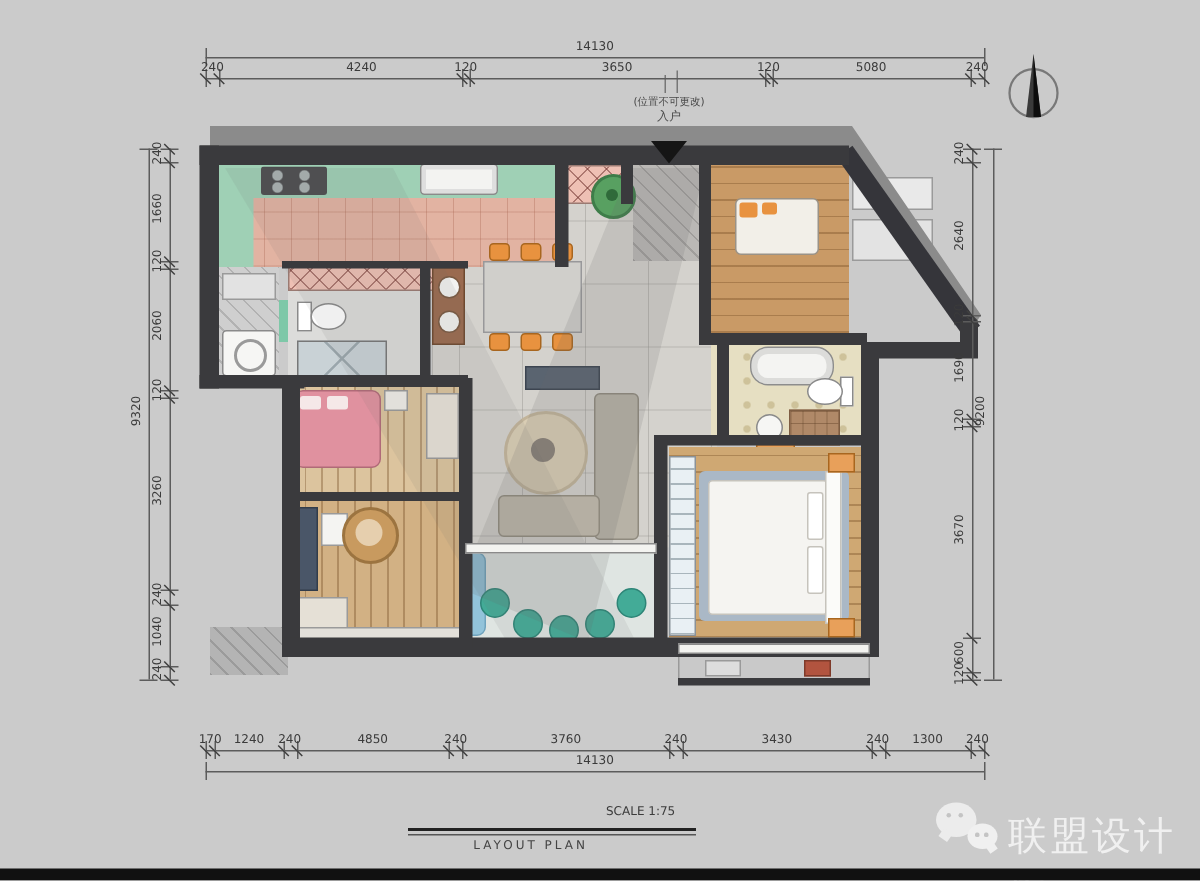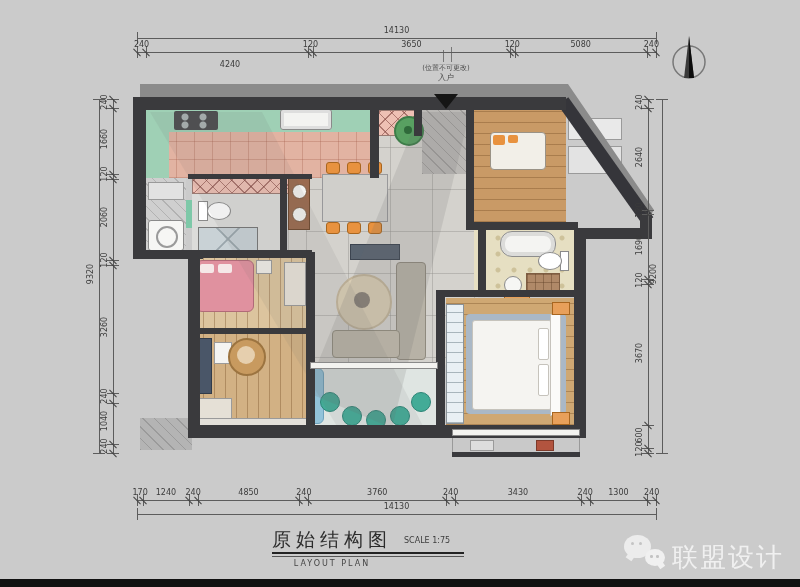--- a/index.html
+++ b/index.html
@@ -195,21 +195,21 @@
       <div class="ab" style="left: 505.007px; top: 52px; width: 10px; height: 1px; background: rgb(63, 63, 63); transform: rotate(45deg);"></div>
       <div class="ab" style="left: 514.594px; top: 46px; width: 1px; height: 12px; background: rgb(92, 92, 92);"></div>
       <div class="ab" style="left: 509.594px; top: 52px; width: 10px; height: 1px; background: rgb(63, 63, 63); transform: rotate(45deg);"></div>
       <div class="ab" style="left: 646.828px; top: 46px; width: 1px; height: 12px; background: rgb(92, 92, 92);"></div>
       <div class="ab" style="left: 641.828px; top: 52px; width: 10px; height: 1px; background: rgb(63, 63, 63); transform: rotate(45deg);"></div>
       <div class="ab" style="left: 656px; top: 46px; width: 1px; height: 12px; background: rgb(92, 92, 92);"></div>
       <div class="ab" style="left: 651px; top: 52px; width: 10px; height: 1px; background: rgb(63, 63, 63); transform: rotate(45deg);"></div>
       <div class="ab" style="left: 137px; top: 32px; width: 1px; height: 12px; background: rgb(92, 92, 92);"></div>
       <div class="ab" style="left: 656px; top: 32px; width: 1px; height: 12px; background: rgb(92, 92, 92);"></div>
       <div class="dlabel" style="left: 121.586px; top: 40px; width: 40px;">240</div>
-      <div class="dlabel" style="left: 210px; top: 40px; width: 40px; margin-top: 20px;">4240</div>
+      <div class="dlabel" style="left: 221px; top: 40px; width: 40px;">4240</div>
       <div class="dlabel" style="left: 290.51px; top: 40px; width: 40px;">120</div>
       <div class="dlabel" style="left: 391.405px; top: 40px; width: 40px;">3650</div>
       <div class="dlabel" style="left: 492.3px; top: 40px; width: 40px;">120</div>
       <div class="dlabel" style="left: 560.711px; top: 40px; width: 40px;">5080</div>
       <div class="dlabel" style="left: 631.414px; top: 40px; width: 40px;">240</div>
       <div class="dlabel" style="left: 366.5px; top: 26px; width: 60px;">14130</div>
       <div class="ab" style="left: 137px; top: 500px; width: 519px; height: 1px; background: rgb(92, 92, 92);"></div>
       <div class="ab" style="left: 137px; top: 514px; width: 519px; height: 1px; background: rgb(92, 92, 92);"></div>
       <div class="ab" style="left: 137px; top: 494px; width: 1px; height: 12px; background: rgb(92, 92, 92);"></div>
       <div class="ab" style="left: 132px; top: 500px; width: 10px; height: 1px; background: rgb(63, 63, 63); transform: rotate(45deg);"></div>
@@ -309,25 +309,24 @@
       <div class="dlabel" style="left: 614px; top: 152.026px; width: 52px; transform: rotate(-90deg);">2640</div>
       <div class="dlabel" style="left: 614px; top: 205.126px; width: 52px; transform: rotate(-90deg);">120</div>
       <div class="dlabel" style="left: 614px; top: 239.949px; width: 52px; transform: rotate(-90deg);">1690</div>
       <div class="dlabel" style="left: 614px; top: 274.772px; width: 52px; transform: rotate(-90deg);">120</div>
       <div class="dlabel" style="left: 614px; top: 347.688px; width: 52px; transform: rotate(-90deg);">3670</div>
       <div class="dlabel" style="left: 614px; top: 429.839px; width: 52px; transform: rotate(-90deg);">600</div>
       <div class="dlabel" style="left: 614px; top: 443.691px; width: 52px; transform: rotate(-90deg);">120</div>
       <div class="dlabel" style="left: 628px; top: 269px; width: 52px; transform: rotate(-90deg);">9200</div>
     </div>
 
-  <div class="ab titleTxt" style="left:272px;top:527px;font-size:19px;letter-spacing:5px;color:#2b2b2b">原始结构图</div>
   <div class="dlabel" style="left:404px;top:536px;width:70px;font-size:8px;color:#3c3c3c;text-align:left">SCALE 1:75</div>
   <div class="ab" style="left:272px;top:552px;width:192px;height:2px;background:#222"></div>
   <div class="ab" style="left:272px;top:556px;width:192px;height:1px;background:#555"></div>
-  <div class="dlabel" style="left:272px;top:559px;width:120px;font-size:8px;letter-spacing:2px;color:#444;text-align:center">LAYOUT  PLAN</div>
+  <div class="dlabel" style="left:272px;top:559px;width:120px;font-size:8px;letter-spacing:2px;color:#444;text-align:right">LAYOUT  PLAN</div>
 
   <div class="ab" style="left:624px;top:533px;width:44px;height:42px">
     <div class="ab" style="left:0;top:2px;width:27px;height:23px;background:#ececec;border-radius:50%">
       <div class="ab" style="left:7px;top:7px;width:3px;height:3px;background:#c4c4c4;border-radius:50%"></div>
       <div class="ab" style="left:15px;top:7px;width:3px;height:3px;background:#c4c4c4;border-radius:50%"></div>
       <div class="ab" style="left:3px;top:18px;width:7px;height:7px;background:#ececec;transform:rotate(35deg)"></div>
     </div>
     <div class="ab" style="left:21px;top:16px;width:20px;height:17px;background:#f0f0f0;border-radius:50%">
       <div class="ab" style="left:5px;top:6px;width:2.5px;height:2.5px;background:#c4c4c4;border-radius:50%"></div>
       <div class="ab" style="left:11px;top:6px;width:2.5px;height:2.5px;background:#c4c4c4;border-radius:50%"></div>

